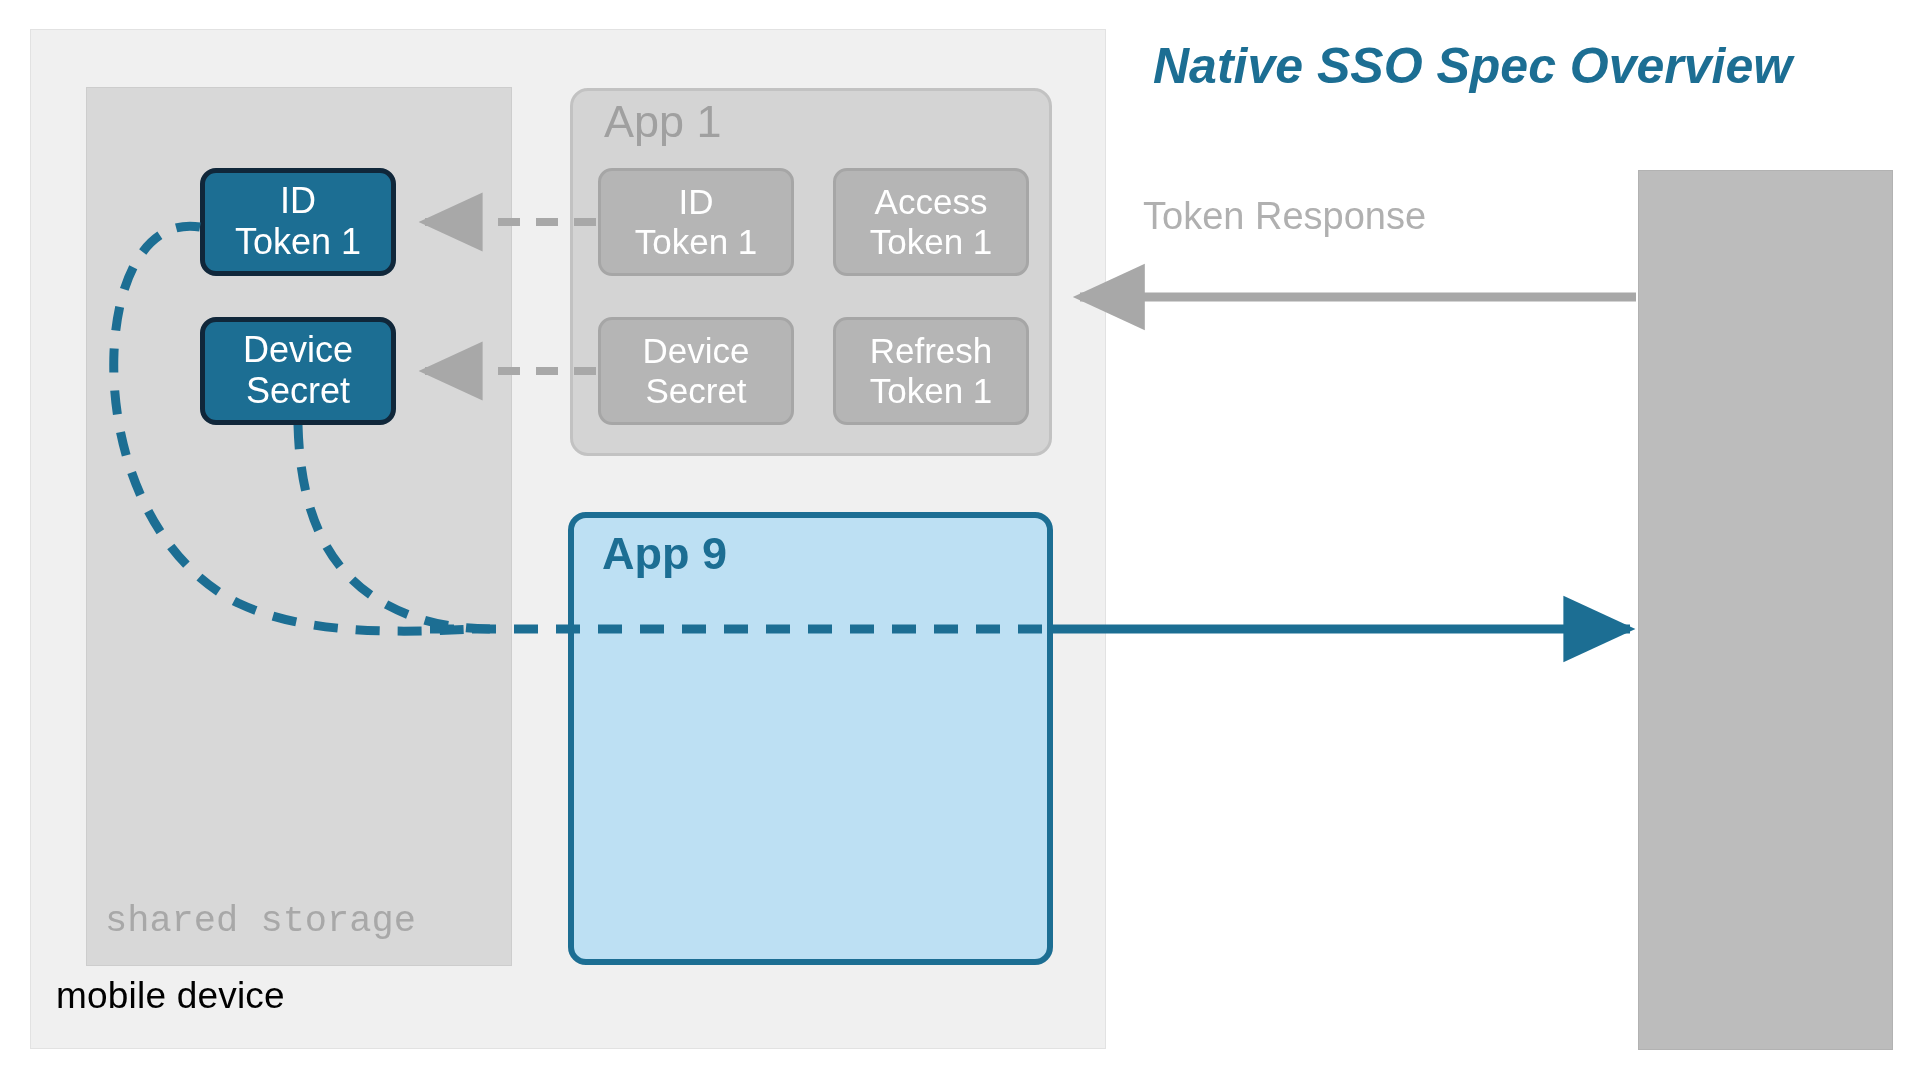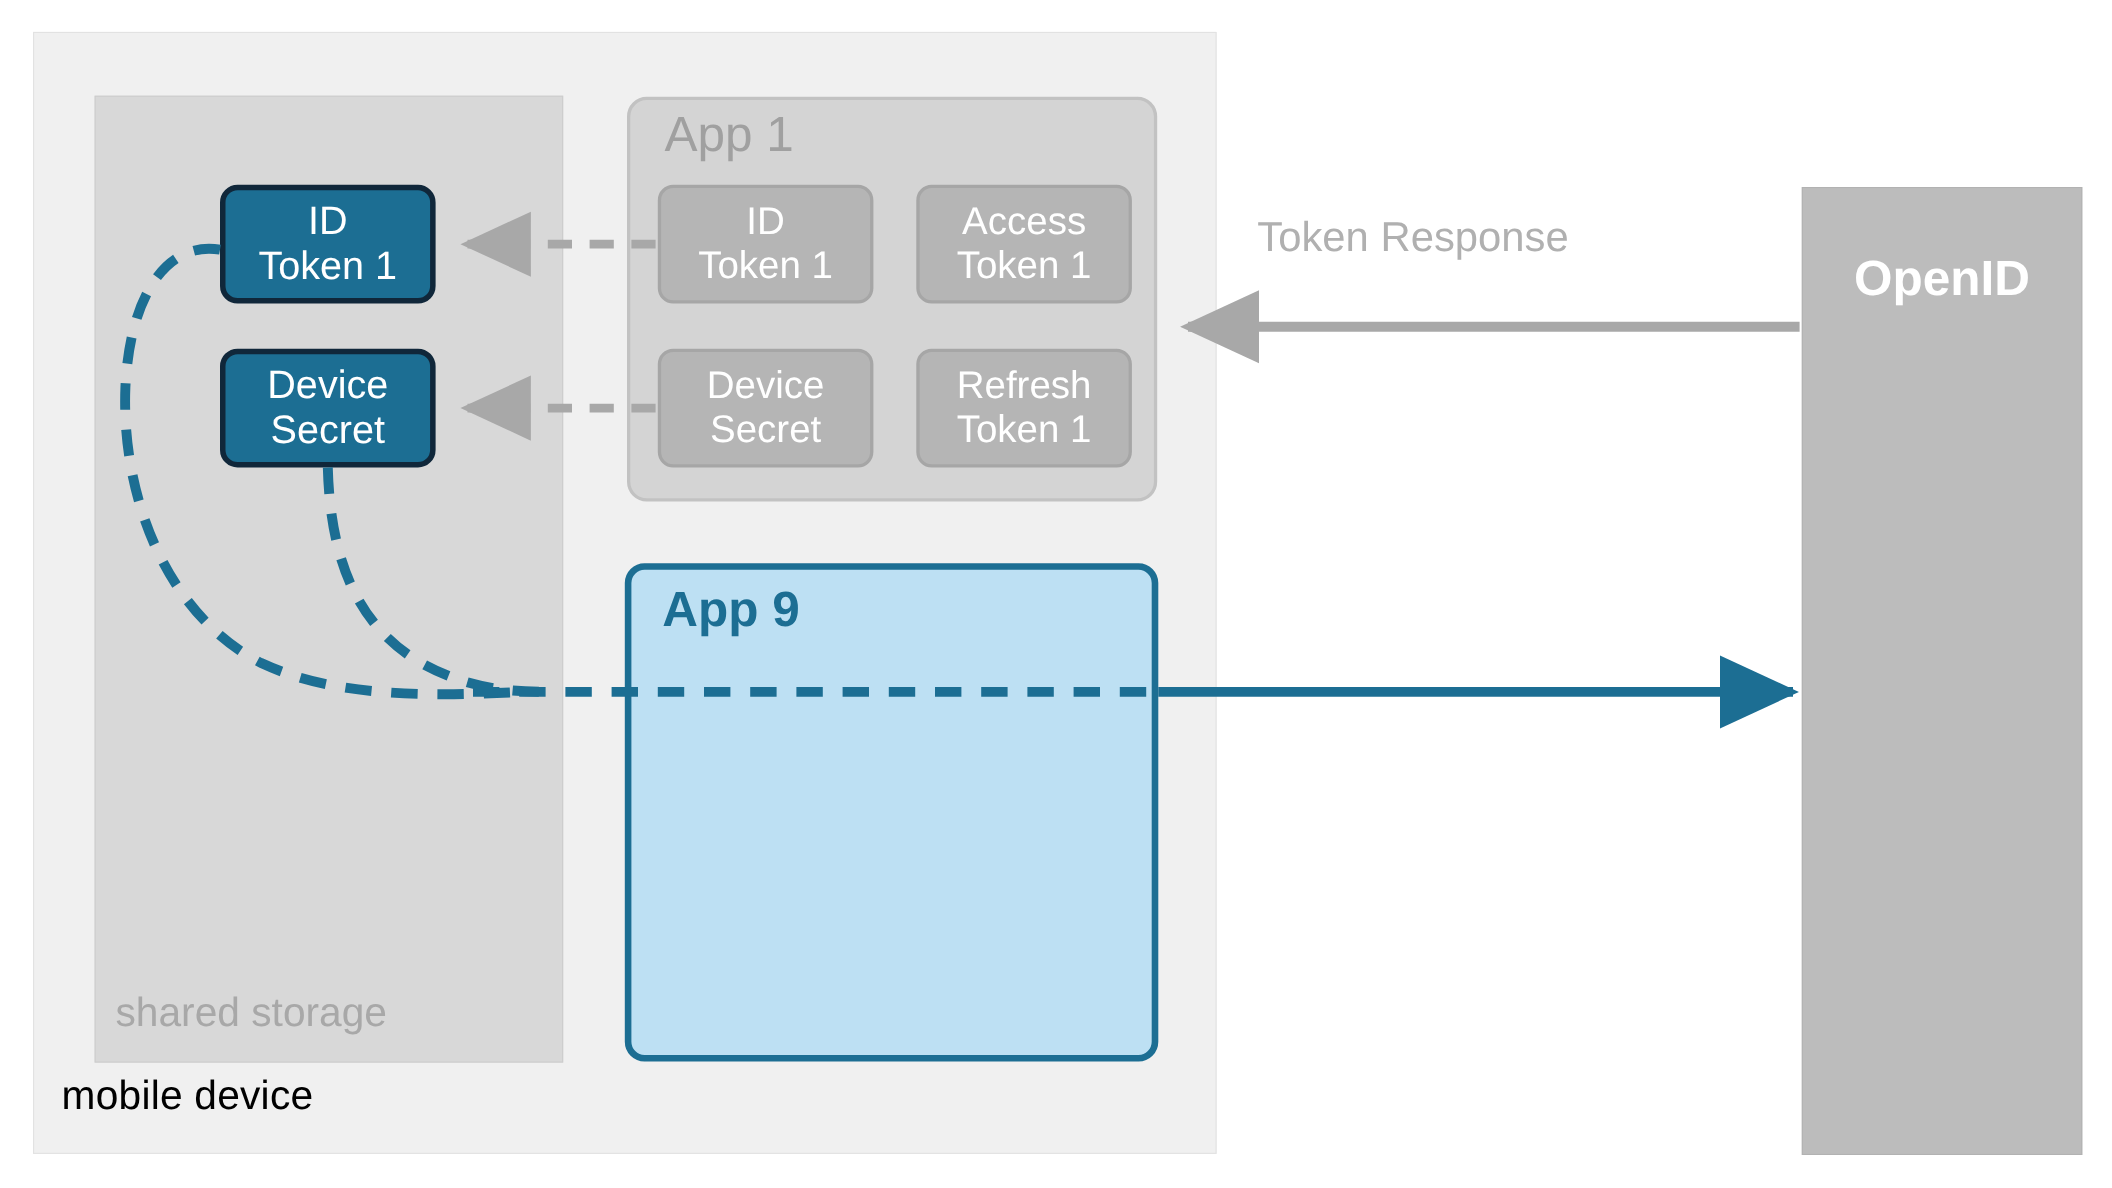--- a/index.html
+++ b/index.html
@@ -50,20 +50,21 @@
     border: 1px solid #cdcdcd;
     box-sizing: border-box;
   }
   .shared-storage-label {
     position: absolute;
     left: 105px;
     top: 900px;
     font-size: 37px;
     color: #a8a8a8;
     white-space: nowrap;
+    font-family: Liberation Mono, monospace;
   }
 
   
   .stored-token {
     position: absolute;
     width: 196px;
     height: 108px;
     background: #1c6e93;
     border: 5px solid #10273a;
     border-radius: 16px;
@@ -294,29 +295,29 @@
   <div class="stored-token" id="token-device-secret">
     <span class="l1">Device</span>
     <span class="l2">Secret</span>
   </div>
 
   <div class="shared-storage-label">shared storage</div>
   <div class="mobile-device-label">mobile device</div>
 
   <div class="op-box"></div>
   <div class="op-label">
-    <span>OpenID</span>
   </div>
 
   <div class="flow-label" id="flow-label-token-response">
     <span>Token Response</span>
   </div>
 
   <svg id="dashed-overlay" viewBox="0 0 1920 1080">
 
     <path d="M 200,227 C 152,219 118,268 114,352 C 110,452 152,560 238,603 C 300,632 380,634 475,629" fill="none" stroke="#1c6e93" stroke-width="9" stroke-dasharray="24 18" stroke-linecap="butt"></path>
 
     <path d="M 298,425 C 300,500 320,565 380,601 C 420,624 455,629 500,629" fill="none" stroke="#1c6e93" stroke-width="9" stroke-dasharray="24 18" stroke-linecap="butt"></path>
 
     <line x1="430" y1="629" x2="1056" y2="629" stroke="#1c6e93" stroke-width="9" stroke-dasharray="24 18"></line>
   </svg>
 
+<div class="page-title">Native SSO Spec Overview</div>
   </div>
 
 </body></html>

